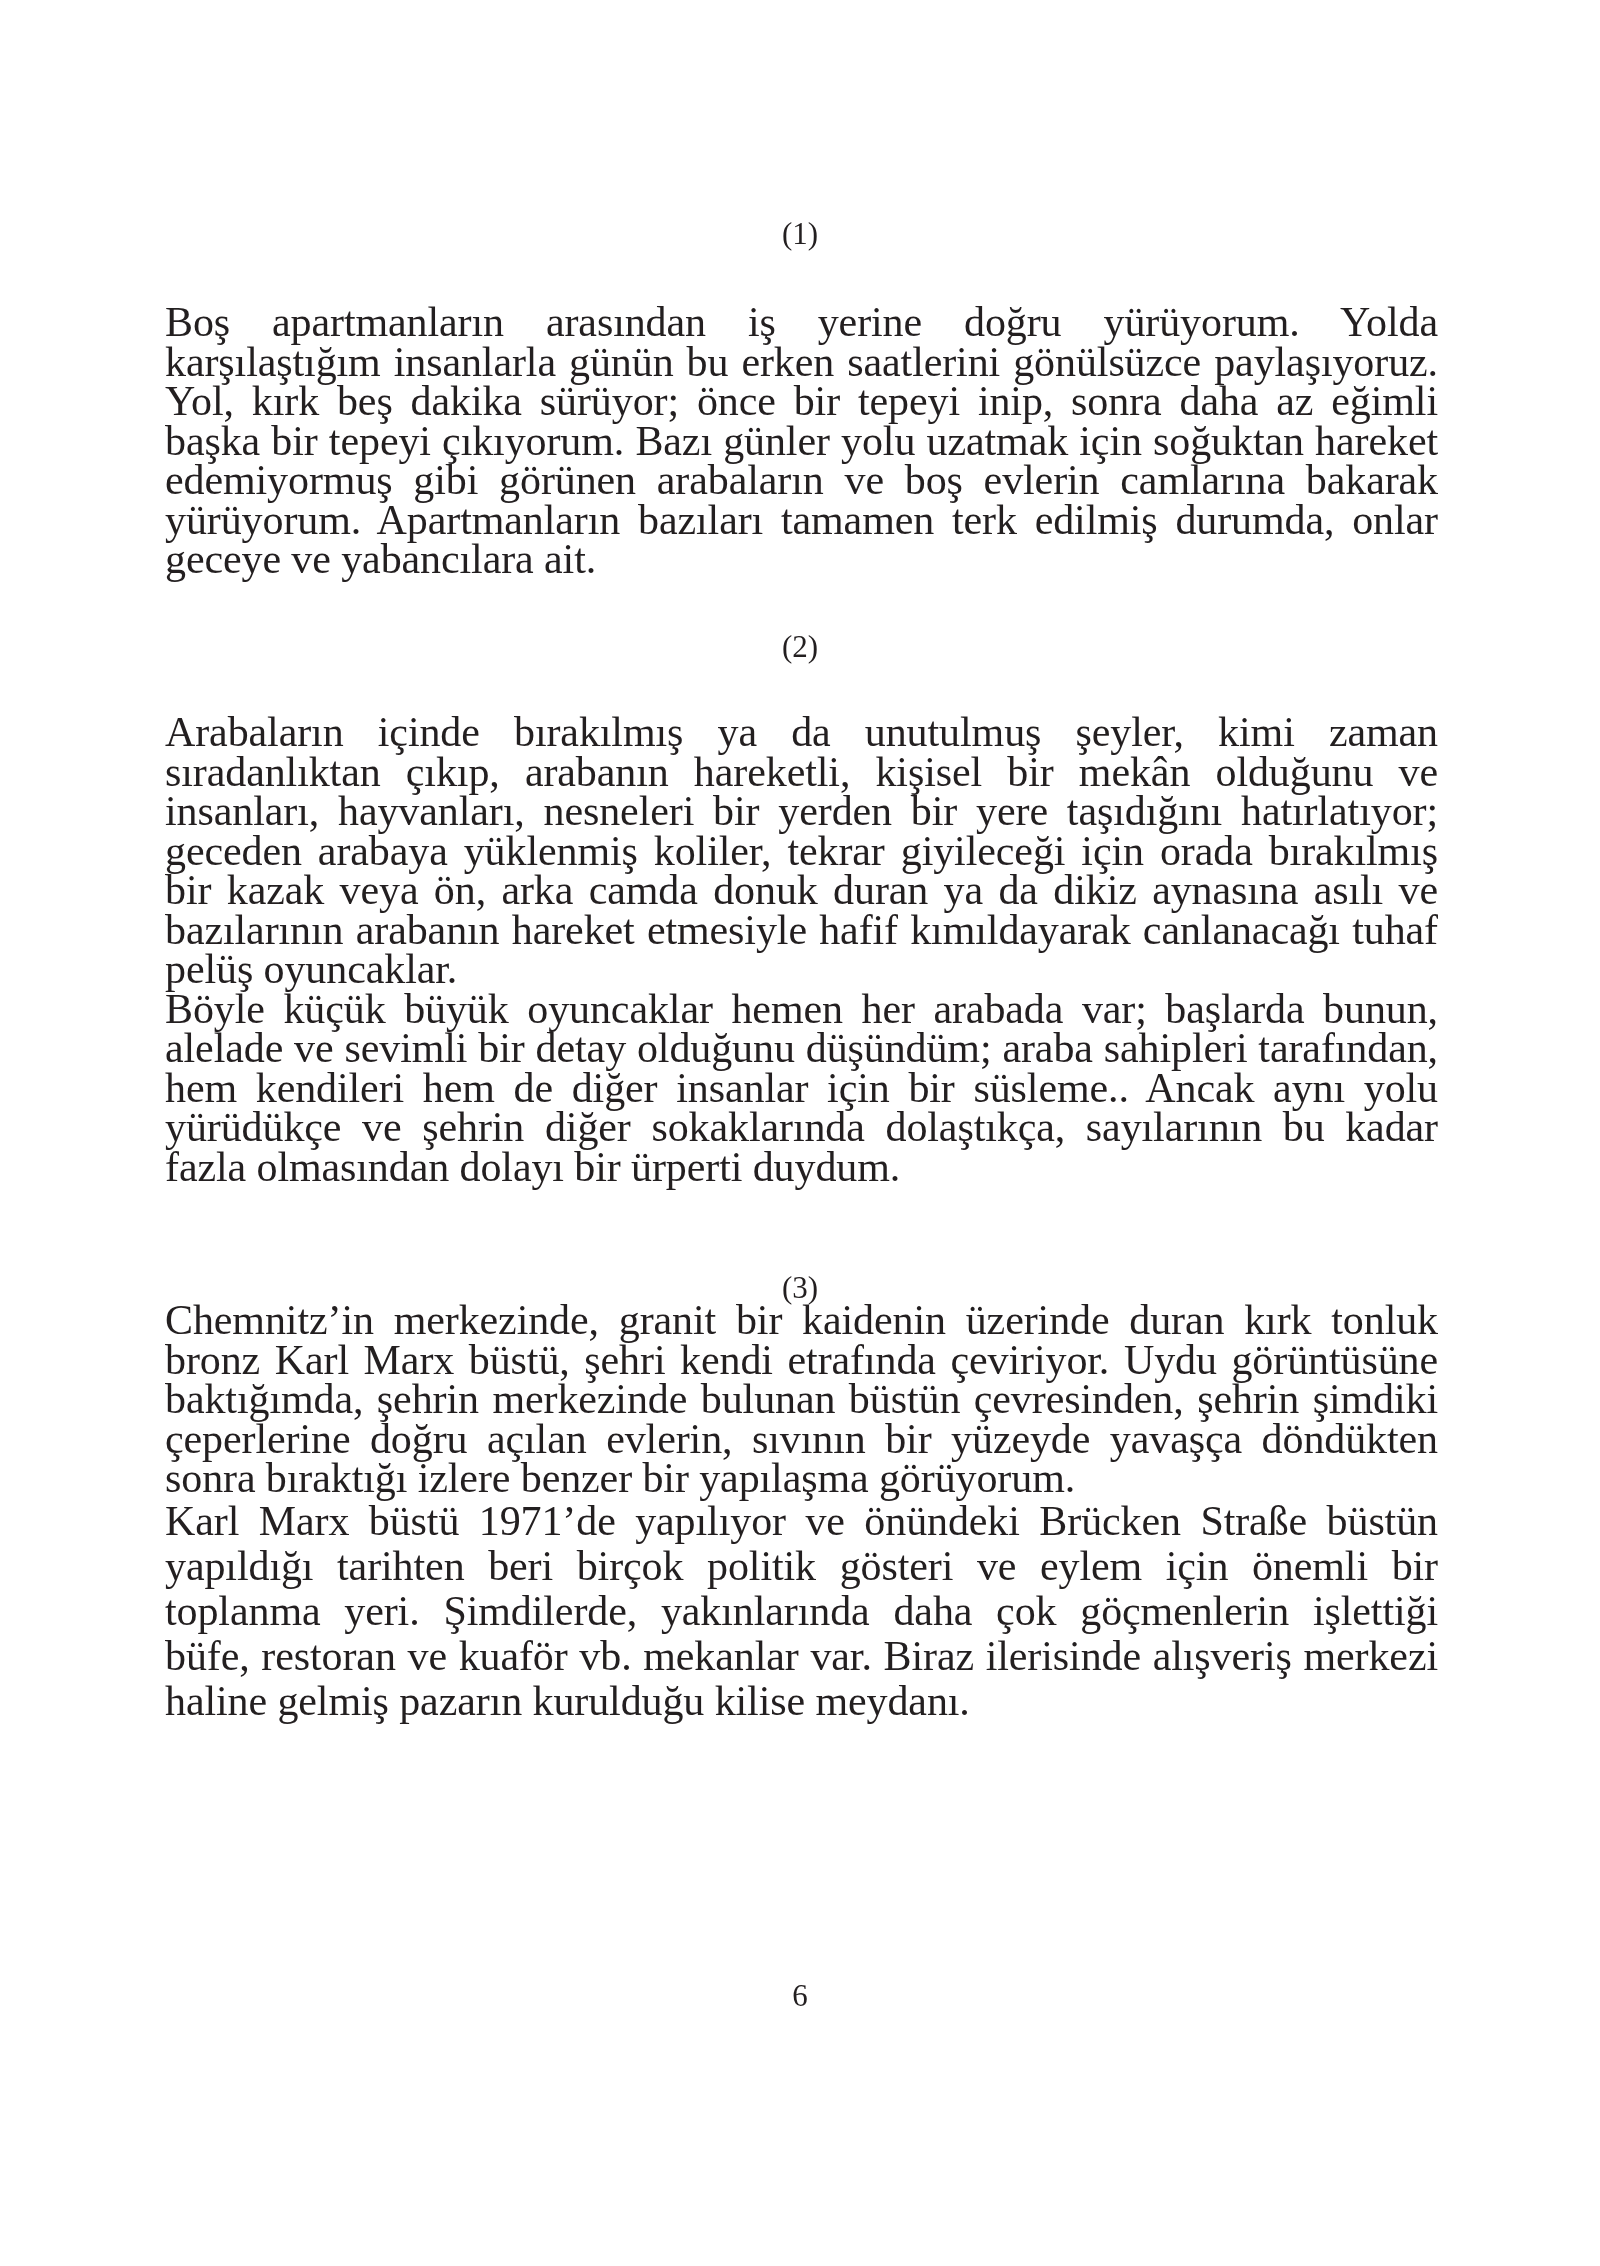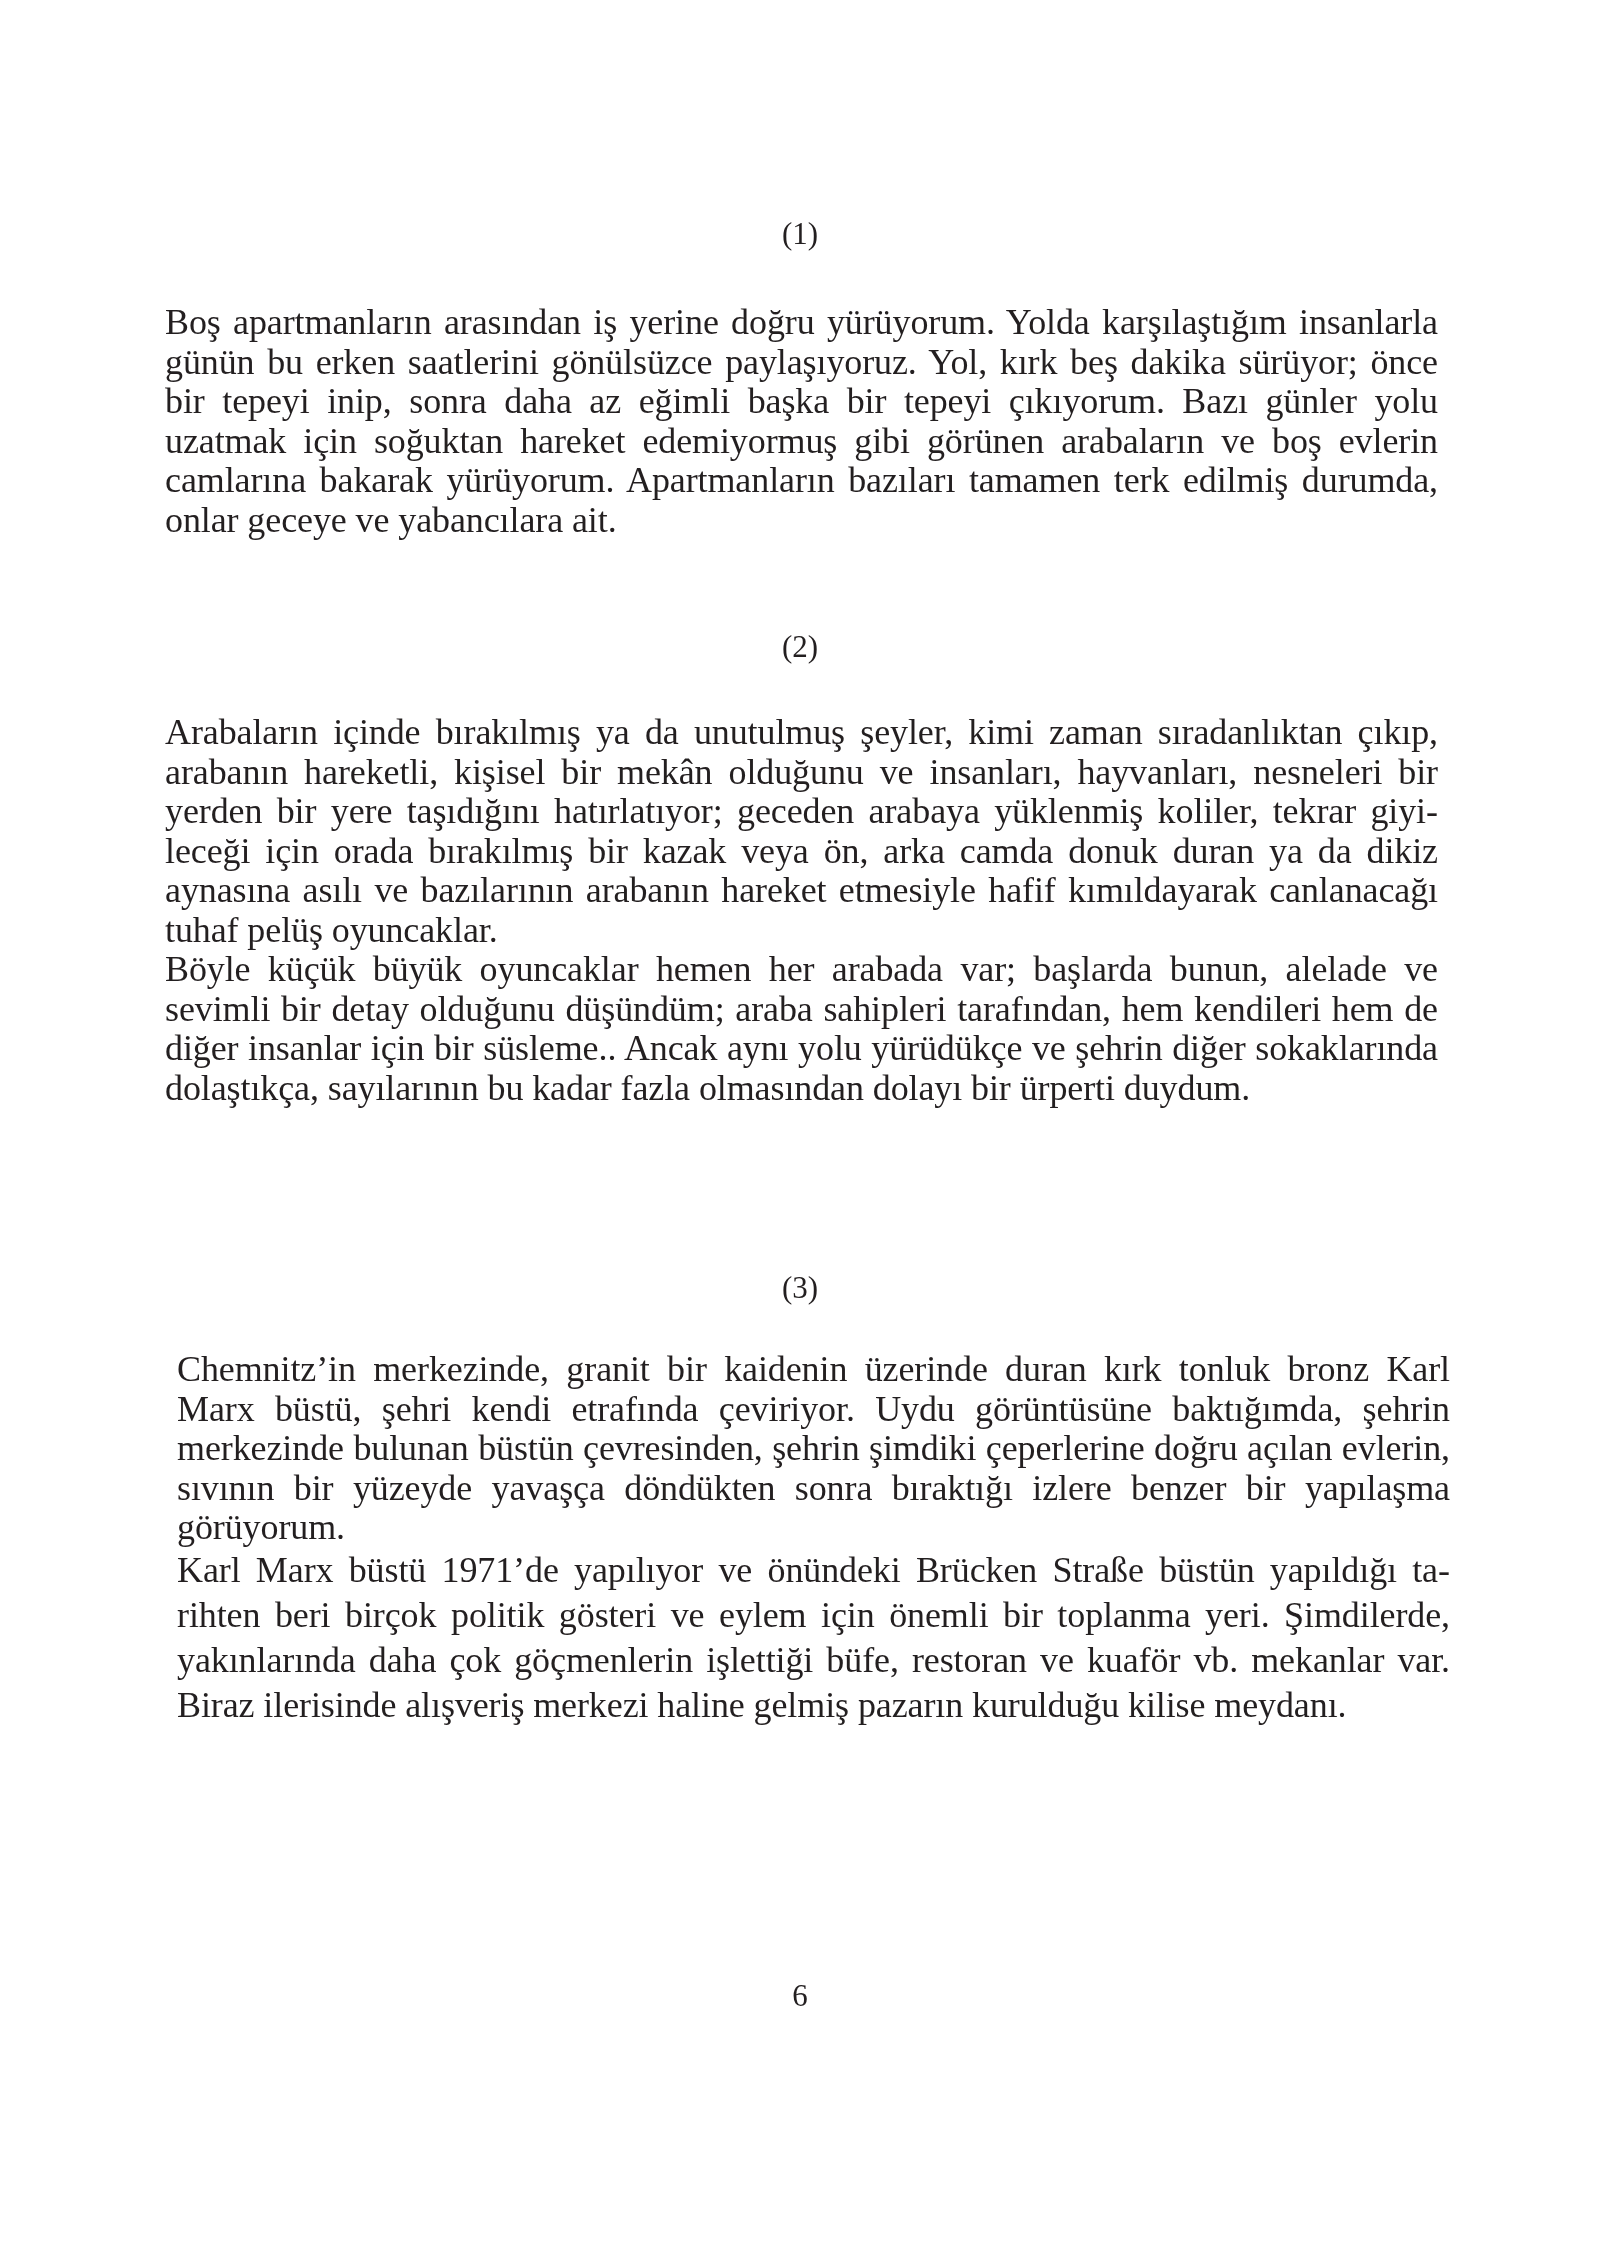--- a/index.html
+++ b/index.html
@@ -28,21 +28,21 @@
       text-align: center;
       font-size: 31px;
       line-height: 40px;
       margin: 0;
       font-weight: normal;
     }
     .section-body {
       position: absolute;
       left: 165px;
       width: 1273px;
-      font-size: 36px;
+      font-size: 42px;
       line-height: 39.5px;
       text-align: justify;
       hyphens: manual;
       letter-spacing: -0.1px;
     }
     .section-body p {
       margin: 0;
       text-align: justify;
     }
     .section-body p.last-wide {
@@ -68,20 +68,20 @@
     <p>Boş apartmanların arasından iş yerine doğru yürüyorum. Yolda karşılaştığım in­sanlarla günün bu erken saatlerini gönülsüzce paylaşıyoruz. Yol, kırk beş dakika sürüyor; önce bir tepeyi inip, sonra daha az eğimli başka bir tepeyi çıkıyorum. Bazı günler yolu uzatmak için soğuktan hareket edemiyormuş gibi görünen arabaların ve boş evlerin camlarına bakarak yürüyorum. Apartmanların bazıları tamamen terk edilmiş durumda, onlar geceye ve yabancılara ait.</p>
   </div>
 
   <h2 class="section-heading" style="top:627px;">(2)</h2>
   <div class="section-body" style="top:713px;font-family:Liberation Serif, serif;">
     <p>Arabaların içinde bırakılmış ya da unutulmuş şeyler, kimi zaman sıradanlıktan çıkıp, arabanın hareketli, kişisel bir mekân olduğunu ve insanları, hayvanları, nesneleri bir yerden bir yere taşıdığını hatırlatıyor; geceden arabaya yüklenmiş koliler, tekrar giyi­leceği için orada bırakılmış bir kazak veya ön, arka camda donuk duran ya da dikiz aynasına asılı ve bazılarının arabanın hareket etmesiyle hafif kımıldayarak canlana­cağı tuhaf pelüş oyuncaklar.</p>
     <p>Böyle küçük büyük oyuncaklar hemen her arabada var; başlarda bunun, alelade ve sevimli bir detay olduğunu düşündüm; araba sahipleri tarafından, hem kendileri hem de diğer insanlar için bir süsleme.. Ancak aynı yolu yürüdükçe ve şehrin di­ğer sokaklarında dolaştıkça, sayılarının bu kadar fazla olmasından dolayı bir ürperti duydum.</p>
   </div>
 
   <h2 class="section-heading" style="top:1268px;">(3)</h2>
-  <div class="section-body" style="top:1350px;margin-left:12px;">
+  <div class="section-body" style="top:1301px;">
     <p>Chemnitz’in merkezinde, granit bir kaidenin üzerinde duran kırk tonluk bronz Karl Marx büstü, şehri kendi etrafında çeviriyor. Uydu görüntüsüne baktığımda, şehrin merkezinde bulunan büstün çevresinden, şehrin şimdiki çeperlerine doğru açılan evlerin, sıvının bir yüzeyde yavaşça döndükten sonra bıraktığı izlere benzer bir ya­pılaşma görüyorum.</p>
     <p class="last-wide">Karl Marx büstü 1971’de yapılıyor ve önündeki Brücken Straße büstün yapıldığı ta­rihten beri birçok politik gösteri ve eylem için önemli bir toplanma yeri. Şimdilerde, yakınlarında daha çok göçmenlerin işlettiği büfe, restoran ve kuaför vb. mekanlar var.  Biraz ilerisinde alışveriş merkezi haline gelmiş pazarın kurulduğu kilise mey­danı.</p>
   </div>
 
   <div class="page-number">6</div>
 
 </div>
 
 </body></html>

